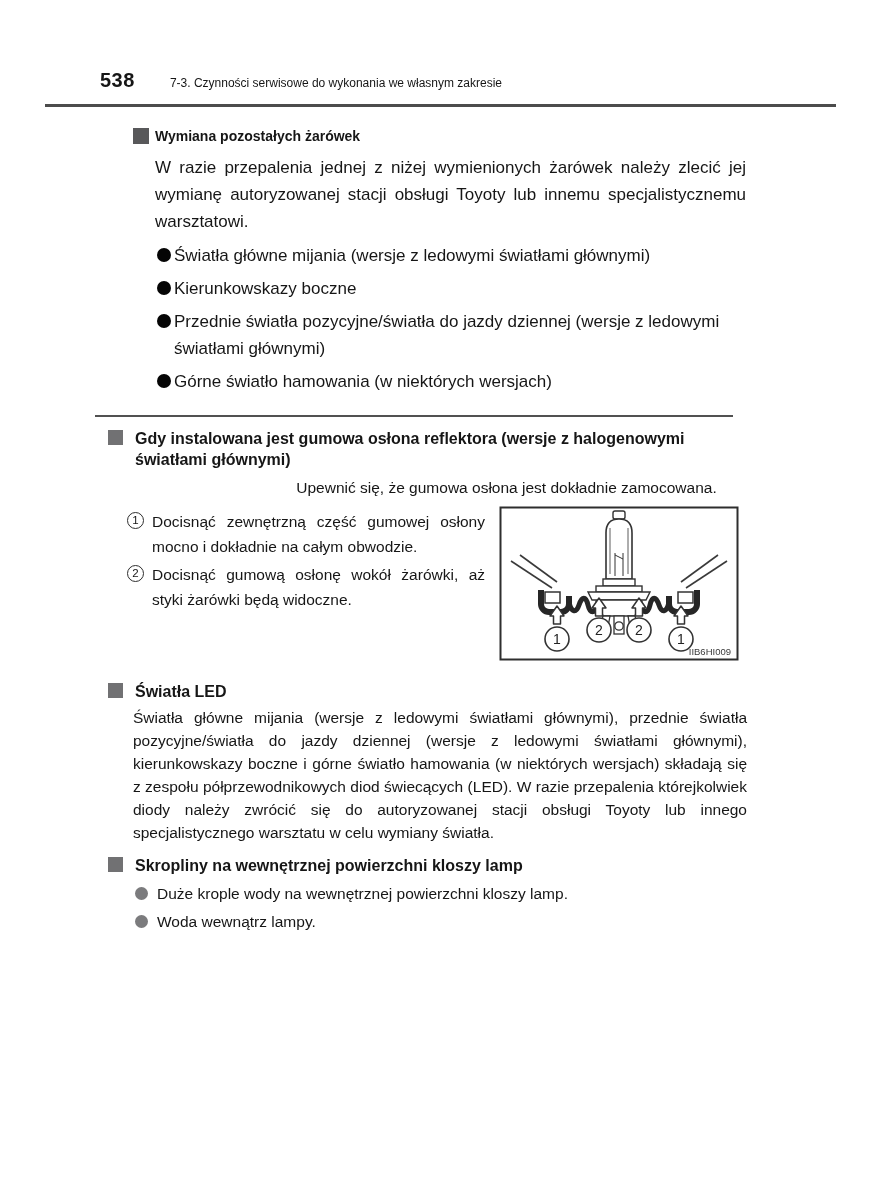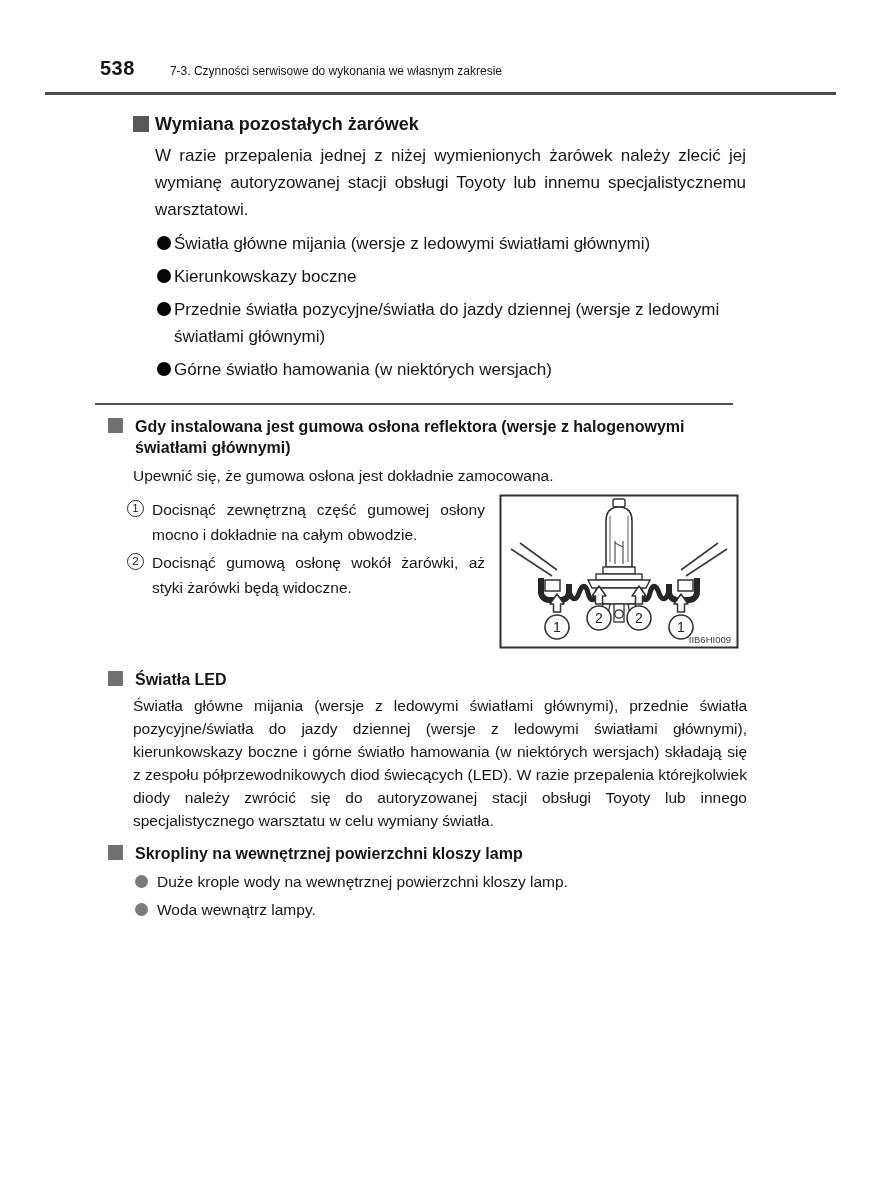--- a/index.html
+++ b/index.html
@@ -3,41 +3,41 @@
 <meta charset="utf-8">
 <style>
   * { margin:0; padding:0; box-sizing:border-box; }
   html,body { background:#ffffff; }
   .page {
     position:relative; width:880px; height:1200px; background:#ffffff;
     color:#161616; font-family:"Liberation Sans","DejaVu Sans",sans-serif;
     overflow:hidden;
   }
   
-  .pg-header { display:flex; align-items:baseline; padding:48px 0 0 100px; }
+  .pg-header { display:flex; align-items:baseline; padding:60px 0 0 100px; }
   .pg-num   { font-size:20px; font-weight:bold; letter-spacing:.5px; }
   .pg-title { margin-left:35px; font-size:12px;margin-top:16px; }
   .rule-top { margin:12px 44px 0 45px; border-top:3px solid #4c4c4c; }
 
   
   .sec1 { margin:18px 134px 0 133px; }
-  .h1 { display:flex; align-items:flex-start; gap:6px; font-size:18px; font-weight:bold; line-height:22px; }
+  .h1 { display:flex; align-items:flex-start; gap:6px; font-size:14px; font-weight:bold; line-height:22px; }
   .sq  { flex:0 0 auto; width:16px; height:16px; background:#58585a; margin-top:3px; }
   .sec1 p { margin:7px 0 0 22px; font-size:17px; line-height:27px; text-align:justify; }
   .blist { list-style:none; margin-top:7px; }
   .blist li { display:flex; gap:3px; margin:6px 0 0 24px; font-size:17px; line-height:27px; }
   .dot { flex:0 0 auto; width:14px; height:14px; border-radius:50%; background:#050505; margin-top:6px; }
 
   .rule-mid { margin:20px 0 0 95px; width:638px; border-top:2px solid #515151; }
 
   
   .sec { margin:8px 0 0 108px; }
   .h2 { display:flex; align-items:flex-start; gap:12px; width:632px; font-size:16px; font-weight:bold; line-height:21px;margin-top:11px; }
   .h2 .sq { width:15px; height:15px; background:#717173; margin-top:2px; }
-  .intro { margin:7px 0 0 25px; font-size:15.5px; line-height:21px; }
+  .intro { margin:7px 0 0 25px; font-size:15.5px; line-height:21px;text-align:center; }
   .two-col { display:flex; align-items:flex-start; margin-top:8px; }
   .steps { width:358px; margin-left:19px; }
   .step { display:flex; gap:8px; margin-top:3px; }
   .stepnum { flex:0 0 auto; width:17px; height:17px; border:1.4px solid #2e2e2e; border-radius:50%;
              font-size:11.5px; line-height:14px; text-align:center; margin-top:3px; }
   .steptext { font-size:15.5px; line-height:25px; text-align:justify; }
   .figure { margin-left:14px; width:240px; }
   .body { margin:4px 0 0 25px; width:614px; font-size:15.5px; line-height:23px; text-align:justify; }
   .sec3 { margin-top:16px; }
   .sec4 { margin-top:8px; }

